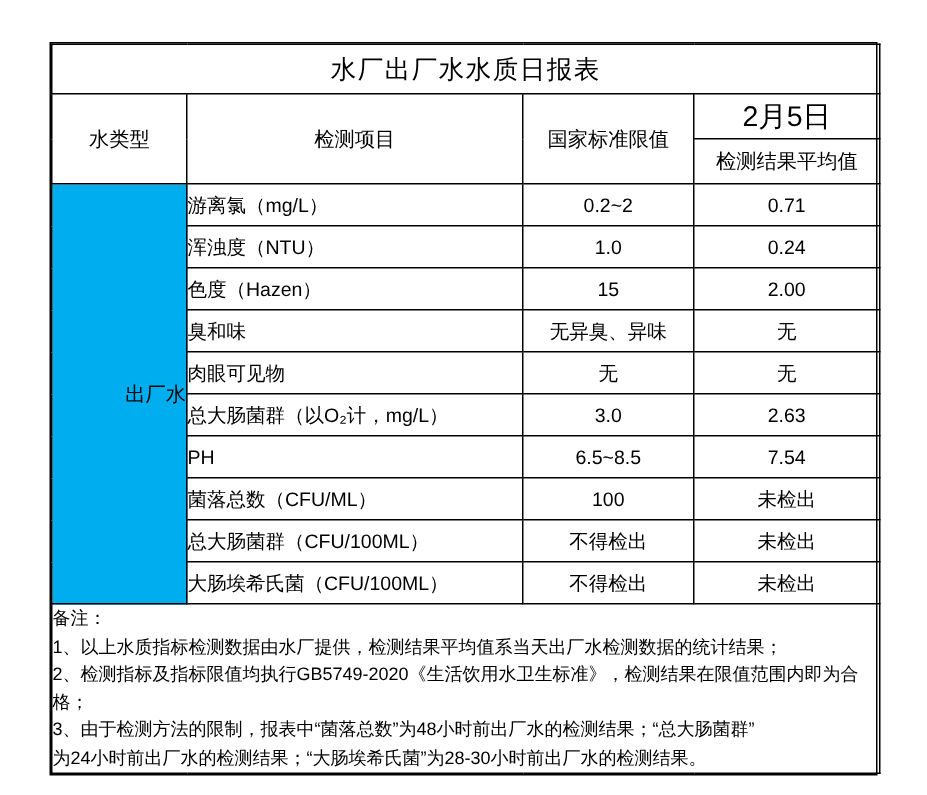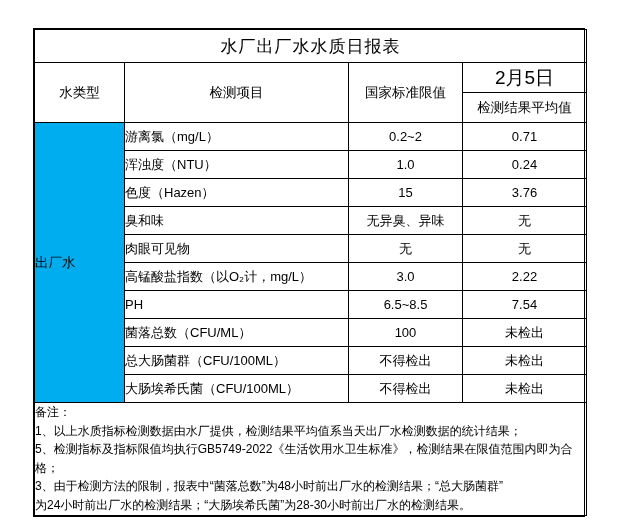--- a/index.html
+++ b/index.html
@@ -55,21 +55,21 @@
   }
   .date-cell {
     text-align: center;
     font-size: 19px;
     font-weight: bold;
     height: 29px;
   }
   
   .water-type {
     background: #00AEEF;
-    text-align: left;
+    text-align: right;
     font-size: 13.5px;
     font-weight: bold;
   }
   .item-cell {
     font-size: 13px;
     padding-left: 6px;
     height: 27px;
     text-align: left;
     margin-left: 22px;
   }
@@ -126,36 +126,36 @@
         <td class="val-cell">0.71</td>
       </tr>
       <tr>
         <td class="item-cell">浑浊度（NTU）</td>
         <td class="val-cell">1.0</td>
         <td class="val-cell">0.24</td>
       </tr>
       <tr>
         <td class="item-cell">色度（Hazen）</td>
         <td class="val-cell">15</td>
-        <td class="val-cell">3.76</td>
+        <td class="val-cell">2.00</td>
       </tr>
       <tr>
         <td class="item-cell">臭和味</td>
         <td class="val-cell">无异臭、异味</td>
         <td class="val-cell">无</td>
       </tr>
       <tr>
         <td class="item-cell">肉眼可见物</td>
         <td class="val-cell">无</td>
         <td class="val-cell">无</td>
       </tr>
       <tr>
-        <td class="item-cell">高锰酸盐指数（以O₂计，mg/L）</td>
+        <td class="item-cell">总大肠菌群（以O₂计，mg/L）</td>
         <td class="val-cell">3.0</td>
-        <td class="val-cell">2.22</td>
+        <td class="val-cell">2.63</td>
       </tr>
       <tr>
         <td class="item-cell">PH</td>
         <td class="val-cell">6.5~8.5</td>
         <td class="val-cell">7.54</td>
       </tr>
       <tr>
         <td class="item-cell">菌落总数（CFU/ML）</td>
         <td class="val-cell">100</td>
         <td class="val-cell">未检出</td>
@@ -168,20 +168,20 @@
       <tr>
         <td class="item-cell">大肠埃希氏菌（CFU/100ML）</td>
         <td class="val-cell">不得检出</td>
         <td class="val-cell">未检出</td>
       </tr>
 
       <tr>
         <td class="notes-cell" colspan="4">
           <p>备注：</p>
           <p>1、以上水质指标检测数据由水厂提供，检测结果平均值系当天出厂水检测数据的统计结果；</p>
-          <p>5、检测指标及指标限值均执行GB5749-2022《生活饮用水卫生标准》，检测结果在限值范围内即为合格；</p>
+          <p>2、检测指标及指标限值均执行GB5749-2020《生活饮用水卫生标准》，检测结果在限值范围内即为合格；</p>
           <p>3、由于检测方法的限制，报表中“菌落总数”为48小时前出厂水的检测结果；“总大肠菌群”</p>
           <p>为24小时前出厂水的检测结果；“大肠埃希氏菌”为28-30小时前出厂水的检测结果。</p>
         </td>
       </tr>
     </tbody>
   </table>
 </div>
 
 </body></html>

